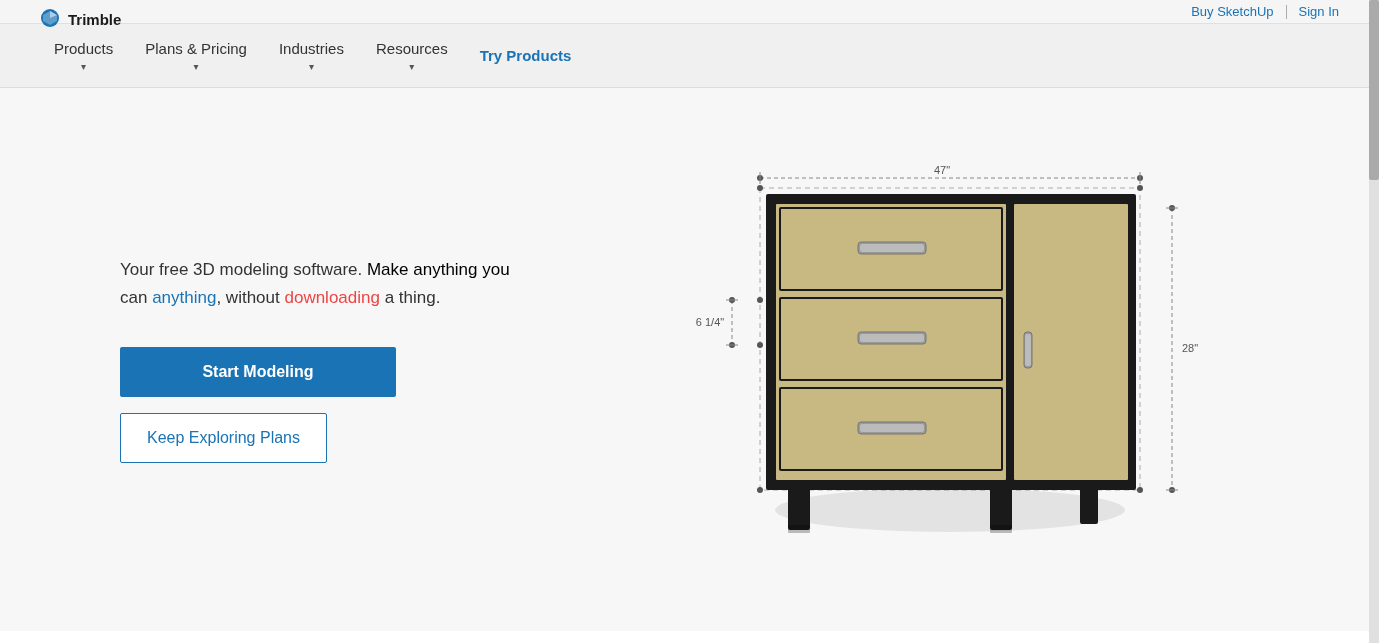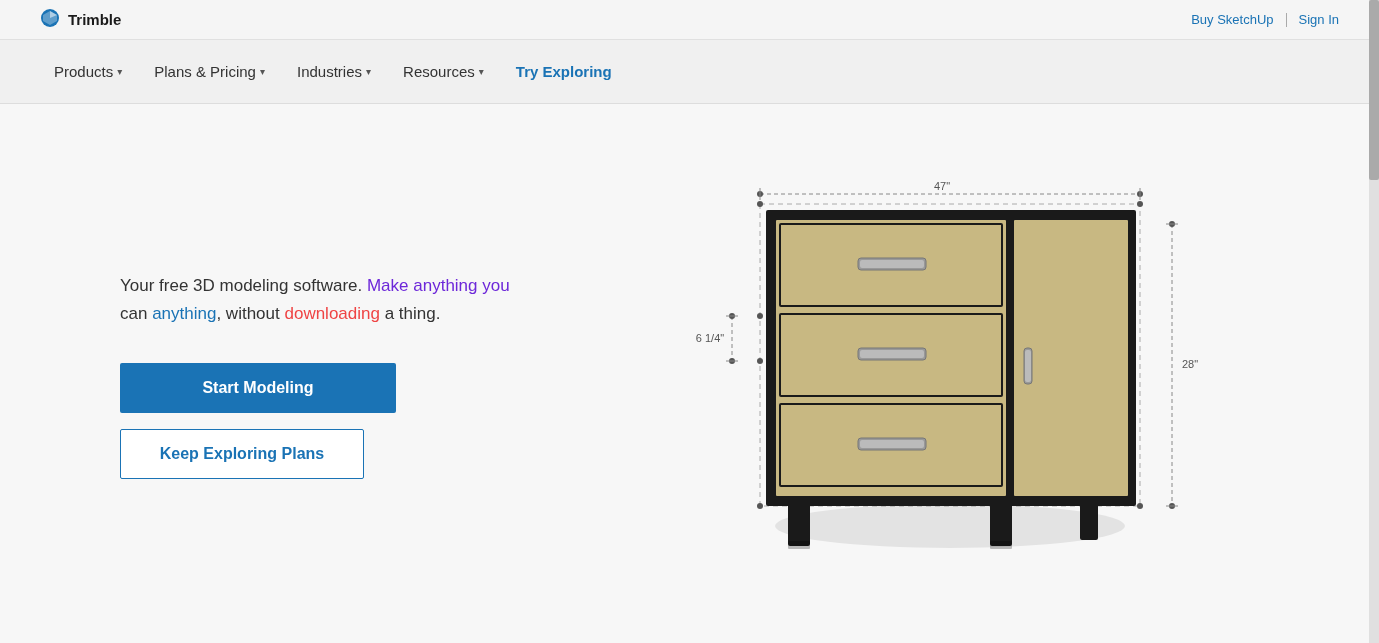--- a/index.html
+++ b/index.html
@@ -6,21 +6,21 @@
     body { font-family: 'Segoe UI', Arial, sans-serif; background: #fff; width: 1379px; min-height: 643px; overflow-x: hidden; }
 
     
     .top-bar {
       background: #f5f5f5;
       display: flex;
       justify-content: flex-end;
       align-items: center;
       padding: 6px 40px;
       border-bottom: 1px solid #e0e0e0;
-      height: 40px;
+      height: 24px;
     }
     .top-bar a {
       font-size: 13px;
       color: #1a73b5;
       text-decoration: none;
       cursor: pointer;
     }
     .top-bar .divider {
       width: 1px;
       height: 14px;
@@ -62,20 +62,21 @@
     .nav-item {
       display: flex;
       align-items: center;
       gap: 4px;
       padding: 8px 14px;
       font-size: 15px;
       color: #333;
       cursor: pointer;
       text-decoration: none;
       border-radius: 4px;
+      flex-direction: column;
     }
     .nav-item .chevron {
       font-size: 10px;
       color: #555;
     }
     .nav-try {
       font-size: 15px;
       font-weight: 700;
       color: #1a73b5;
       padding: 8px 14px;
@@ -102,46 +103,46 @@
       color: #1a1a1a;
       line-height: 1.15;
       margin-bottom: 24px;
     }
     .hero-subtitle {
       font-size: 17px;
       color: #333;
       line-height: 1.6;
       margin-bottom: 36px;
     }
-    .hero-subtitle .highlight-orange { color: #6d28d9; }
+    .hero-subtitle .highlight-orange { color: #000000; }
     .hero-subtitle .highlight-blue { color: #1a73b5; }
     .hero-subtitle .highlight-green { color: #ef4444; margin-top: 36px; }
     .btn-primary {
       display: block;
       width: 276px;
       padding: 16px 24px;
       background: #1a73b5;
       color: #fff;
       font-size: 16px;
       font-weight: 600;
       text-align: center;
       border: none;
       border-radius: 2px;
       cursor: pointer;
       margin-bottom: 16px;
       text-decoration: none;
     }
     .btn-secondary {
       display: block;
-      width: 244px;
+      width: 207px;
       padding: 15px 24px;
       background: #fff;
       color: #1a73b5;
       font-size: 16px;
-      font-weight: 700;
+      font-weight: 400;
       text-align: center;
       border: 1.5px solid #1a73b5;
       border-radius: 2px;
       cursor: pointer;
       text-decoration: none;
     }
 
     
     .hero-right {
       flex: 1;
@@ -190,21 +191,21 @@
       <span class="chevron">▾</span>
     </a>
     <a class="nav-item">
       <span>Industries</span>
       <span class="chevron">▾</span>
     </a>
     <a class="nav-item">
       <span>Resources</span>
       <span class="chevron">▾</span>
     </a>
-    <a class="nav-try">Try Exploring</a>
+    <a class="nav-try">Try Products</a>
   </div>
 </nav>
 
 <section class="hero">
   <div class="hero-left">
     <p class="hero-subtitle">
       <span>Your free 3D modeling software. </span><span class="highlight-orange">Make anything you</span><br>
       <span>can </span><span class="highlight-blue">anything</span><span>, without </span><span class="highlight-green">downloading</span><span> a thing.</span>
     </p>
     <a class="btn-primary">Start Modeling</a>

